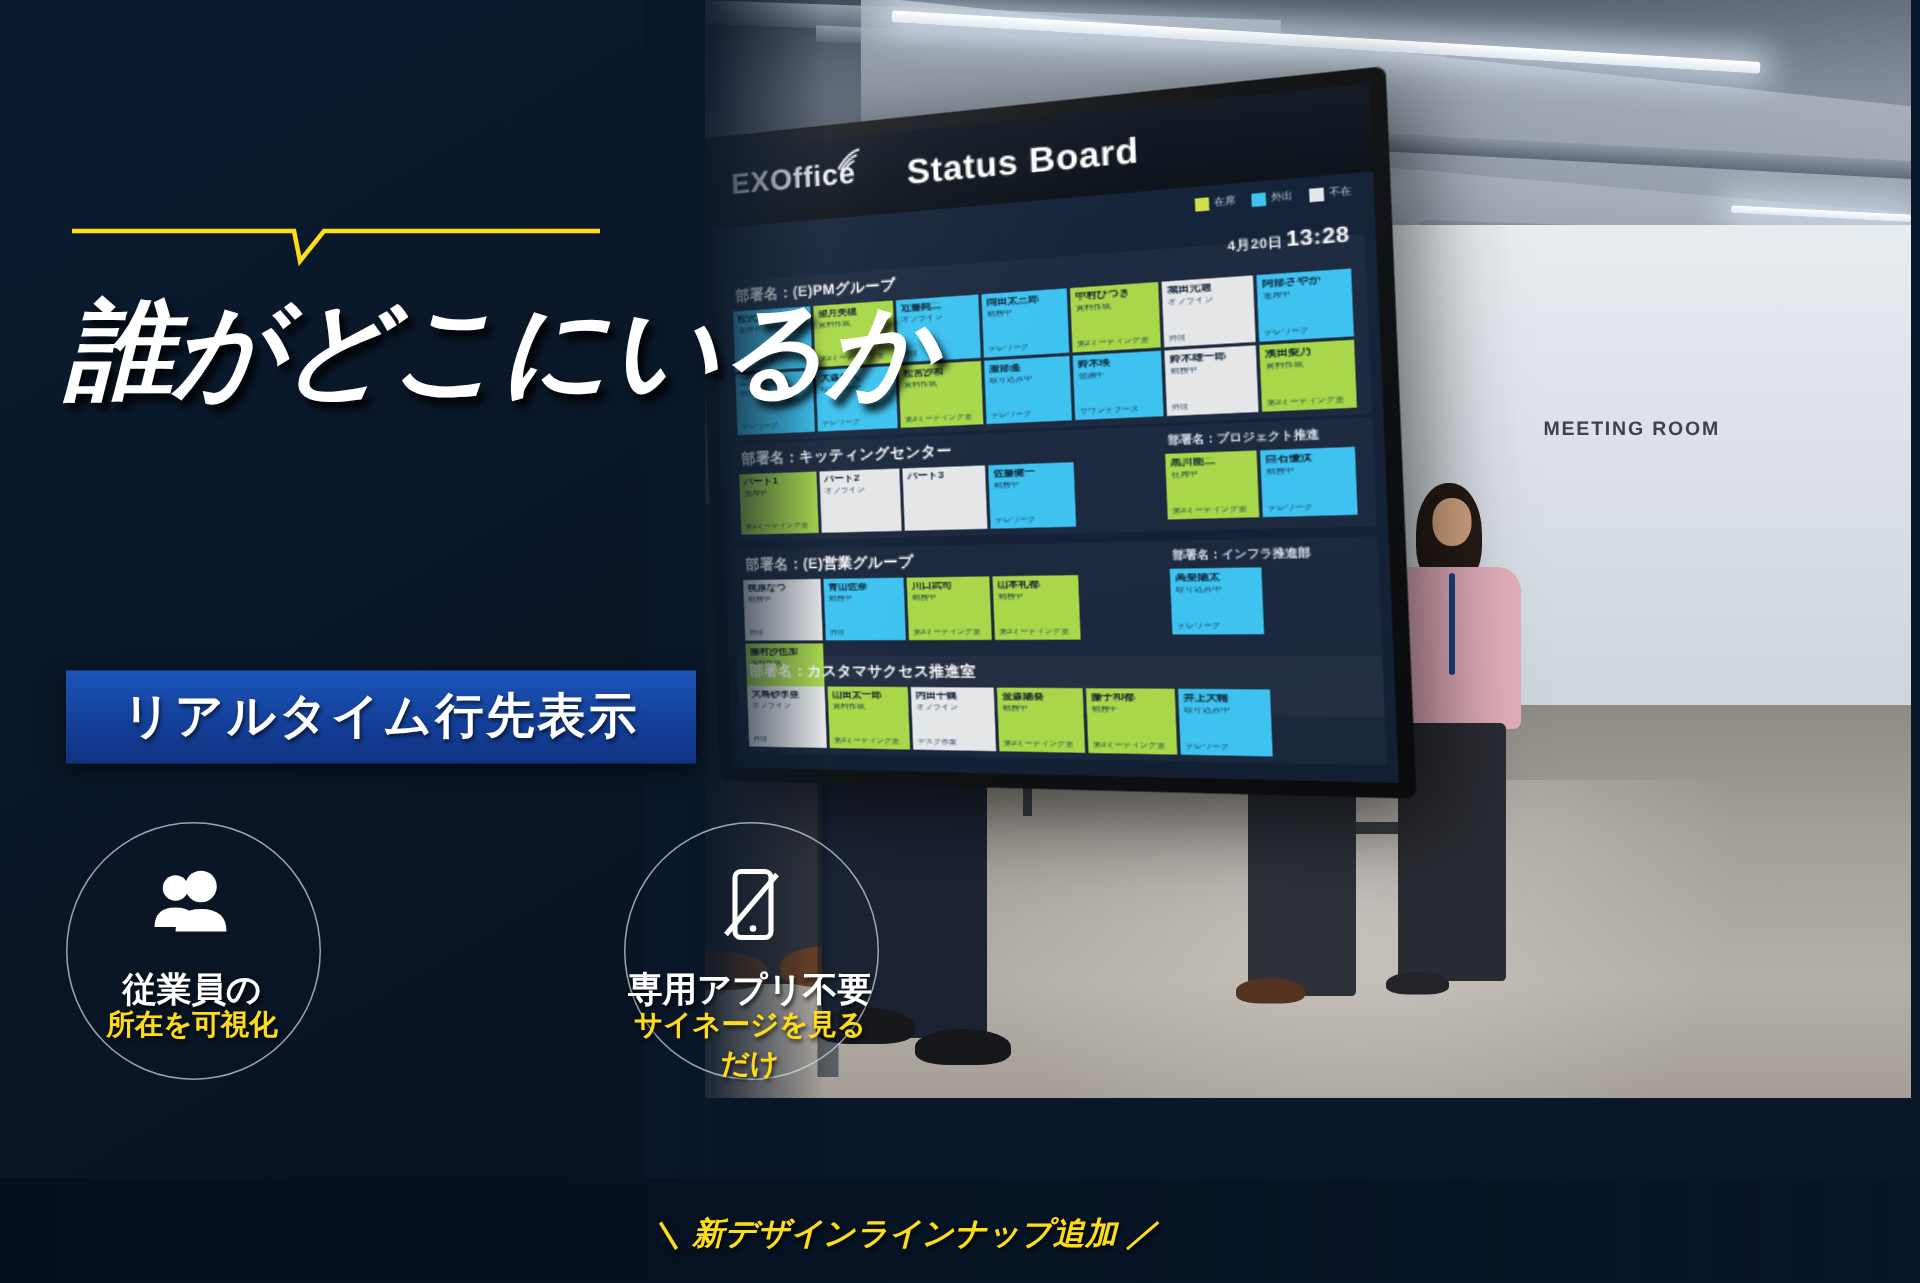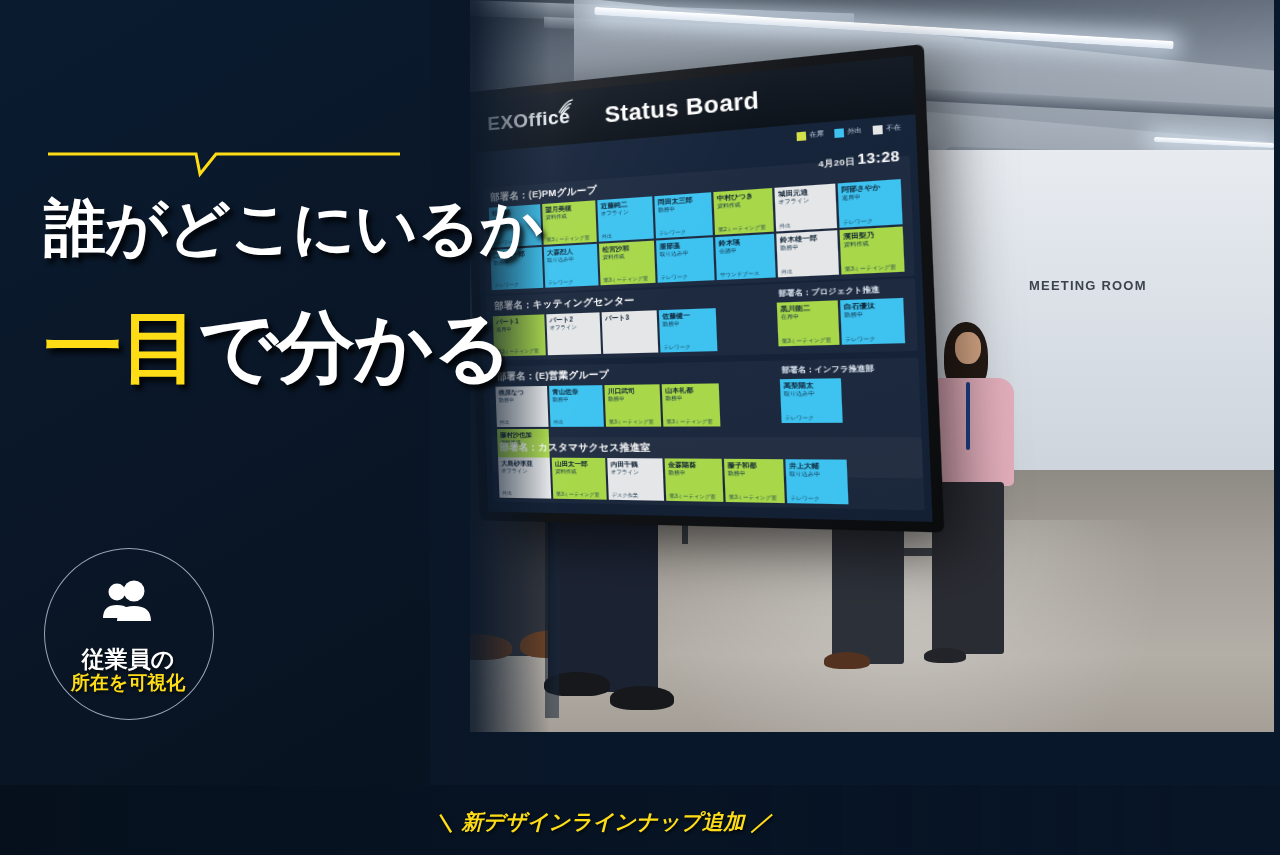--- a/index.html
+++ b/index.html
@@ -53,22 +53,22 @@
 
   
   .kicker{position:absolute;left:56px;top:96px;white-space:nowrap;
     font-size:38px;font-weight:800;letter-spacing:1px;
     text-shadow:2px 3px 4px rgba(0,0,0,.75);}
   .kick-w{color:#ffffff;}
   .kick-y{color:#ffdd16;}
   .ulwrap{position:absolute;left:48px;top:148px;width:352px;height:34px;}
 
   .h1{position:absolute;left:44px;top:186px;white-space:nowrap;
-    font-size:62px;font-weight:900;color:#ffffff;letter-spacing:-1px;
-    text-shadow:4px 5px 5px rgba(0,0,0,.8);}
+    font-size:72px;font-weight:900;color:#ffffff;letter-spacing:-1px;
+    text-shadow:4px 5px 5px rgba(0,0,0,.8);font-style:italic;}
   .h2{position:absolute;left:44px;top:296px;white-space:nowrap;
     font-size:78px;font-weight:900;letter-spacing:-1px;
     text-shadow:4px 5px 5px rgba(0,0,0,.8);}
   .h2 .y{color:#ffdd16;}
   .h2 .w{color:#ffffff;}
 
   .badge{position:absolute;left:44px;top:447px;width:420px;height:62px;
     background:linear-gradient(180deg,#1c54b8 0%,#14409a 55%,#0f3280 100%);
     display:flex;align-items:center;justify-content:center;
     box-shadow:0 4px 14px rgba(0,0,0,.55);}
@@ -469,40 +469,52 @@
 
 
   <div class="ulwrap">
     <svg width="352" height="34" viewBox="0 0 352 34">
       <path d="M0 6 L148 6 L152 26 L168 6 L352 6" stroke="#ffdd16" stroke-width="3" fill="none" stroke-linejoin="miter"></path>
     </svg>
   </div>
 
   <div class="h1">誰がどこにいるか</div>
 
-  <div class="h2">
-    <span class="y">一目</span><span class="w">で分かる</span>
+
+  <div class="badge">
+    <span>リアルタイム行先表示</span>
   </div>
-
 
   <div class="feats">
 
     <div class="feat" style="left:0;">
       <div class="circ"></div>
       <div class="ficon">
         <svg width="54" height="46" viewBox="0 0 54 46">
           <circle cx="16" cy="12" r="8.5" fill="#fff"></circle>
           <path d="M2 38 q0-13 14-13 q14 0 14 13 z" fill="#fff"></path>
           <circle cx="33" cy="11" r="10.5" fill="#fff"></circle>
           <path d="M16 41 q0-15 17-15 q17 0 17 15 z" fill="#fff"></path>
         </svg>
       </div>
       <div class="fl1">従業員の</div>
       <div class="fl2">所在を可視化</div>
     </div>
 
 
+    <div class="feat" style="left:372px;">
+      <div class="circ"></div>
+      <div class="ficon">
+        <svg width="46" height="52" viewBox="0 0 46 52">
+          <rect x="13" y="4" width="24" height="44" rx="4" stroke="#fff" stroke-width="3.4" fill="none"></rect>
+          <circle cx="25" cy="42" r="2.2" fill="#fff"></circle>
+          <line x1="7" y1="46" x2="41" y2="6" stroke="#fff" stroke-width="3.4"></line>
+        </svg>
+      </div>
+      <div class="fl1">専用アプリ不要</div>
+      <div class="fl2">サイネージを見るだけ</div>
+    </div>
   </div>
 
   <div class="footerband"></div>
   <div class="ftag">＼ 新デザインラインナップ追加 ／</div>
 
 </div>
 
 </body></html>

